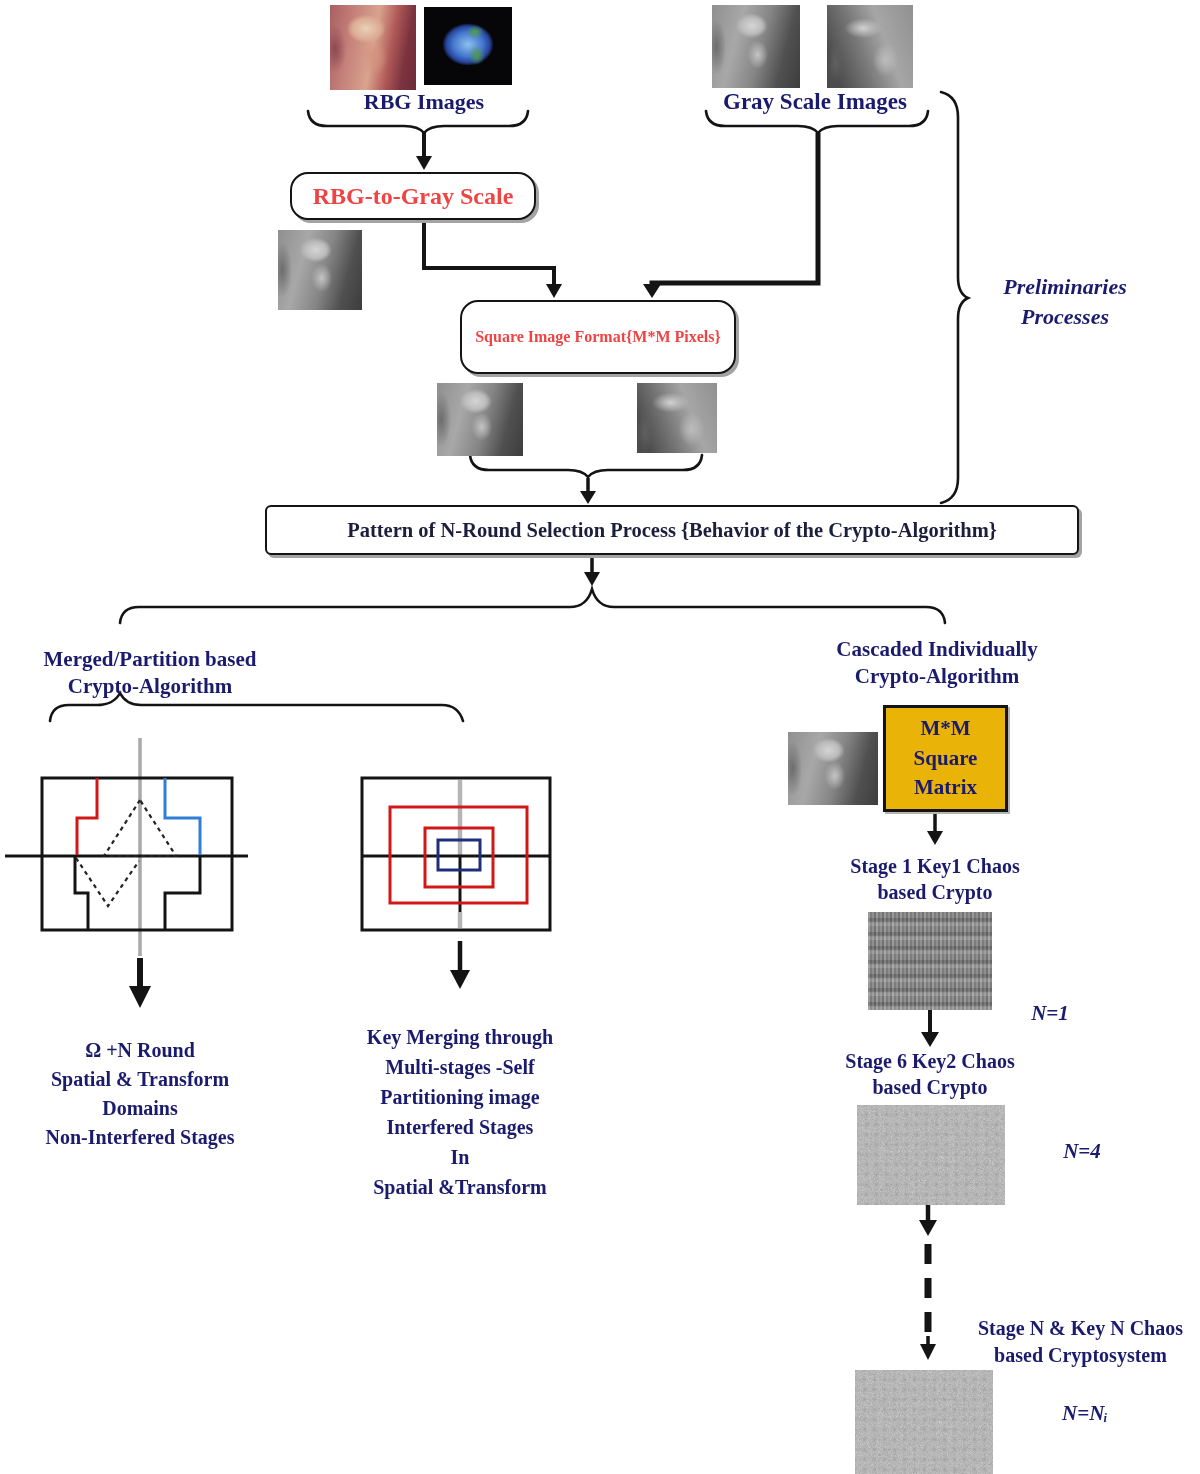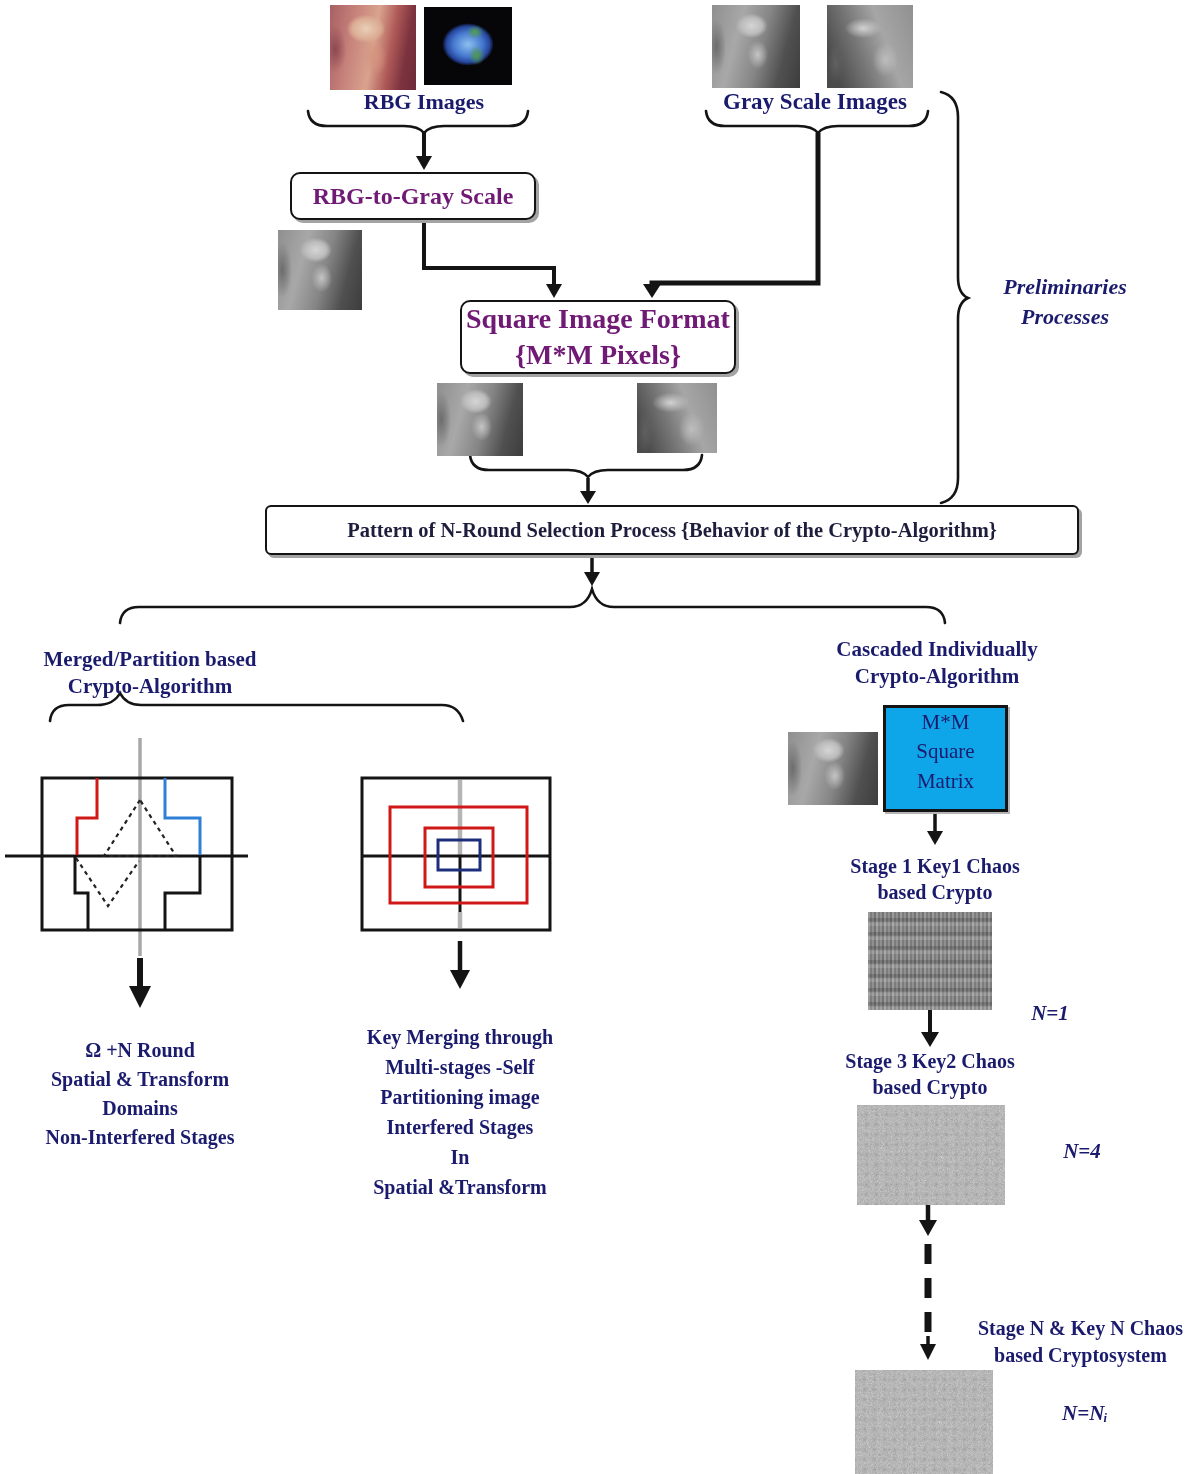--- a/index.html
+++ b/index.html
@@ -1,26 +1,26 @@
 <!DOCTYPE html>
 <html><head>
 <meta charset="utf-8">
 <style>
   html,body{margin:0;padding:0;background:#ffffff;}
   #page{position:relative;width:1200px;height:1474px;background:#ffffff;overflow:hidden;
         font-family:"Liberation Serif","DejaVu Serif",serif;}
   .abs{position:absolute;}
   .lbl{font-weight:bold;color:#1b1b6e;text-align:center;line-height:1.25;}
   .ital{font-style:italic;}
-  .flowbox{position:absolute;background:#ffffff;border:2.5px solid #141414;border-radius:10px;
+  .flowbox{position:absolute;background:#ffffff;border:2.5px solid #141414;border-radius:18px;
            box-shadow:3px 3px 0 #a3a3a3;display:flex;align-items:center;justify-content:center;
-           font-weight:bold;color:#701a75;text-align:center;}
-  .sqbox{position:absolute;background:#0ea5e9;border:3px solid #141414;
+           font-weight:bold;color:#ef4444;text-align:center;}
+  .sqbox{position:absolute;background:#eab308;border:3px solid #141414;
          box-shadow:2px 2px 0 #b5b5b5;display:flex;flex-direction:column;align-items:center;
-         font-weight:normal;color:#1b1b6e;text-align:center;}
+         justify-content:center;font-weight:bold;color:#1b1b6e;text-align:center;}
   .photo{position:absolute;}
   .ph-lena-color{
     background:
       radial-gradient(ellipse 30px 22px at 42% 28%, #e9cfb9 0%, #dcae95 45%, rgba(0,0,0,0) 65%),
       radial-gradient(ellipse 18px 26px at 52% 62%, #d4937e 0%, rgba(0,0,0,0) 70%),
       radial-gradient(ellipse 16px 34px at 6% 52%, #8e4a52 0%, rgba(0,0,0,0) 70%),
       linear-gradient(100deg, #a85f63 0%, #c5807a 25%, #d9a38e 50%, #b05a58 68%, #7c333f 84%, #6e2b38 100%);}
   .ph-earth{
     background:
       radial-gradient(ellipse 12px 9px at 58% 32%, #53a04b 0%, rgba(0,0,0,0) 75%),
@@ -124,21 +124,21 @@
   <div class="photo ph-gray-rot" style="left:827px;top:5px;width:86px;height:83px;"></div>
 
   <div class="abs lbl" style="left:310px;top:88px;width:228px;font-size:22px;">RBG Images</div>
   <div class="abs lbl" style="left:690px;top:88px;width:250px;font-size:23px;">Gray Scale Images</div>
 
   <div class="flowbox" style="left:290px;top:172px;width:242px;height:44px;font-size:24px;">
     <span>RBG-to-Gray Scale</span>
   </div>
   <div class="photo ph-gray" style="left:278px;top:230px;width:84px;height:80px;"></div>
 
-  <div class="flowbox" style="left:460px;top:300px;width:272px;height:70px;font-size:28px;flex-direction:column;line-height:1.3;">
+  <div class="flowbox" style="left:460px;top:300px;width:272px;height:70px;font-size:16px;flex-direction:row;line-height:1.3;">
     <span>Square Image Format</span>
     <span>{M*M Pixels}</span>
   </div>
   <div class="photo ph-gray" style="left:437px;top:383px;width:86px;height:73px;"></div>
   <div class="photo ph-gray-rot" style="left:637px;top:383px;width:80px;height:70px;"></div>
 
   <div class="abs lbl ital" style="left:975px;top:272px;width:180px;font-size:22px;line-height:1.35;">
     <div>Preliminaries</div>
     <div>Processes</div>
   </div>
@@ -179,21 +179,21 @@
   <div class="photo ph-gray" style="left:788px;top:732px;width:90px;height:73px;"></div>
 
   <div class="abs lbl" style="left:830px;top:853px;width:210px;font-size:20px;line-height:1.3;">
     <div>Stage 1 Key1 Chaos</div>
     <div>based Crypto</div>
   </div>
   <div class="photo ph-striped" style="left:868px;top:912px;width:124px;height:98px;"></div>
   <div class="abs lbl ital" style="left:1008px;top:952px;width:84px;font-size:21px;margin-top:48px;">N=1</div>
 
   <div class="abs lbl" style="left:825px;top:1048px;width:210px;font-size:20px;line-height:1.3;">
-    <div>Stage 3 Key2 Chaos</div>
+    <div>Stage 6 Key2 Chaos</div>
     <div>based Crypto</div>
   </div>
   <svg class="photo" style="left:857px;top:1105px;" width="148" height="100">
     <rect width="148" height="100" filter="url(#nz)"></rect>
   </svg>
   <div class="abs lbl ital" style="left:1040px;top:1138px;width:84px;font-size:21px;">N=4</div>
 
   <div class="abs lbl" style="left:963px;top:1315px;width:235px;font-size:20px;line-height:1.35;">
     <div>Stage N &amp; Key N Chaos</div>
     <div>based Cryptosystem</div>

